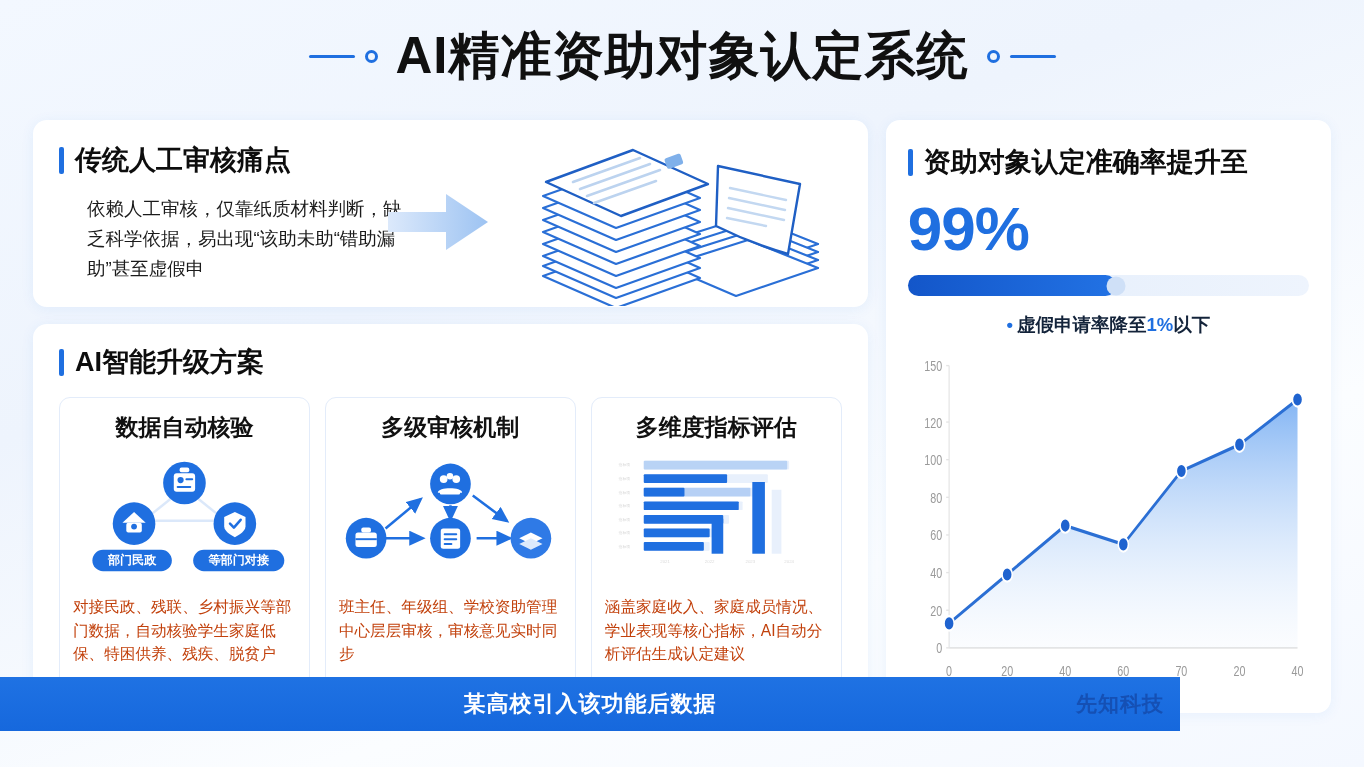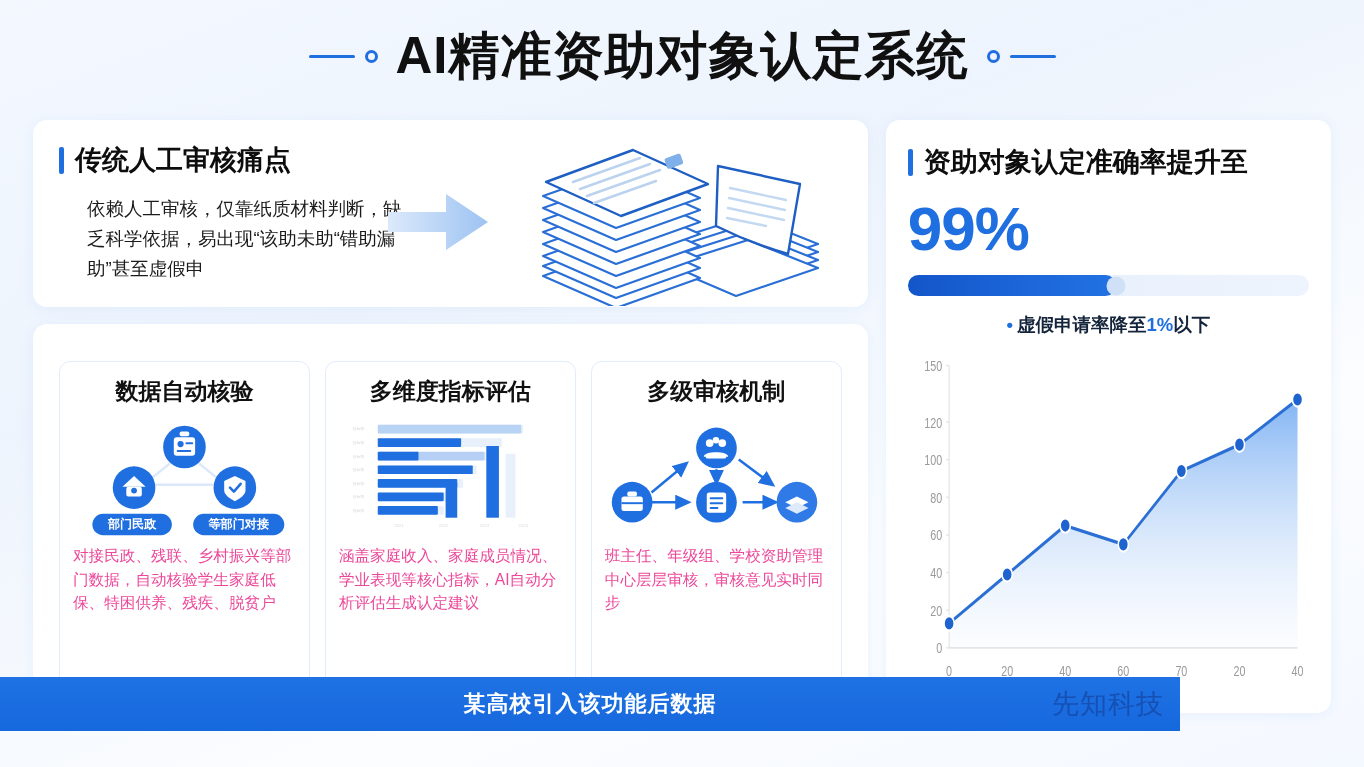--- a/index.html
+++ b/index.html
@@ -71,21 +71,21 @@
   .mini {
     flex: 1; border: 1px solid #e3ecfa; border-radius: 11px;
     background: #fff; padding: 14px 13px 12px 13px;
     display: flex; flex-direction: column;
   }
   .mini-title {
     font-size: 23px; font-weight: 700; color: #111; text-align: center;
   }
   .mini-art { height: 125px; margin-top: 8px; position: relative; }
   .mini-text {
-    margin-top: 4px; font-size: 15.6px; line-height: 1.52; color: #ec4899;
+    margin-top: 19px; font-size: 15.6px; line-height: 1.52; color: #c2410c;
   }
 
   
   .right { height: 100%; padding: 24px 22px 18px 22px; display: flex; flex-direction: column; }
   .stat-num {
     text-align: left; font-size: 62px; font-weight: 700;
     color: #1f6fe0; line-height: 1.05; margin-top: 16px; letter-spacing: -1px;
   }
   .bar-track {
     margin-top: 14px; height: 21px; border-radius: 11px;
@@ -115,21 +115,21 @@
     position: absolute; left: 0; top: 677px;
     width: 1180px; height: 54px;
     background: linear-gradient(180deg, #1f72e3 0%, #1668dd 100%);
     display: flex; align-items: center; justify-content: center;
   }
   .footer-text {
     font-size: 22px; font-weight: 700; color: #ffffff; letter-spacing: 1px;
   }
   .brand {
     position: absolute; right: 16px; top: 50%; transform: translateY(-50%);
-    font-size: 27px; font-weight: 400; color: #1550b4; letter-spacing: 1px;
+    font-size: 21px; font-weight: 700; color: #1550b4; letter-spacing: 1px;
   }
 
   .svg-full { width: 100%; height: 100%; display: block; }
 </style>
 </head>
 <body>
 
 <div class="header">
   <div class="deco-line">
     <span class="deco-dash"></span>
@@ -196,20 +196,24 @@
             <line x1="342" y1="62" x2="398" y2="74"></line>
             <line x1="341" y1="72" x2="397" y2="84"></line>
             <line x1="340" y1="82" x2="396" y2="94"></line>
             <line x1="339" y1="92" x2="378" y2="100"></line>
           </g>
         </svg>
       </div>
     </div>
 
     <div class="card ai">
+      <div class="sec-head">
+        <span class="accent-bar"></span>
+        <span class="sec-title">AI智能升级方案</span>
+      </div>
 
       <div class="ai-grid">
 
         <div class="mini">
           <div class="mini-title">数据自动核验</div>
           <div class="mini-art">
             <svg class="svg-full" viewBox="0 0 230 125">
               <line x1="75" y1="68" x2="115" y2="36" stroke="#dbe8fa" stroke-width="2.5"></line>
               <line x1="155" y1="68" x2="115" y2="36" stroke="#dbe8fa" stroke-width="2.5"></line>
               <line x1="75" y1="70" x2="155" y2="70" stroke="#dbe8fa" stroke-width="2.5"></line>
@@ -230,20 +234,64 @@
               <path d="M167 61 L178 66 L178 76 C178 82 167 87 167 87 C167 87 156 82 156 76 L156 66 Z" fill="#ffffff"></path>
               <path d="M162 73 L166 77 L173 69" stroke="#1f6fe0" stroke-width="2.6" fill="none" stroke-linecap="round" stroke-linejoin="round"></path>
 
               <rect x="20" y="100" width="82" height="22" rx="11" fill="#1f6fe0"></rect>
               <text x="61" y="115" text-anchor="middle" font-size="12.5" font-weight="bold" fill="#ffffff" font-family="Liberation Sans, sans-serif">部门民政</text>
               <rect x="124" y="100" width="94" height="22" rx="11" fill="#1f6fe0"></rect>
               <text x="171" y="115" text-anchor="middle" font-size="12.5" font-weight="bold" fill="#ffffff" font-family="Liberation Sans, sans-serif">等部门对接</text>
             </svg>
           </div>
           <div class="mini-text">对接民政、残联、乡村振兴等部门数据，自动核验学生家庭低保、特困供养、残疾、脱贫户</div>
+        </div>
+
+        <div class="mini">
+          <div class="mini-title">多级审核机制</div>
+          <div class="mini-art">
+            <svg class="svg-full" viewBox="0 0 230 125">
+              <defs>
+                <marker id="ah" markerWidth="7" markerHeight="7" refX="5.2" refY="3" orient="auto">
+                  <path d="M0 0 L6.5 3 L0 6 Z" fill="#1f6fe0"></path>
+                </marker>
+              </defs>
+
+              <line x1="48" y1="78" x2="84" y2="48" stroke="#1f6fe0" stroke-width="2.6" marker-end="url(#ah)"></line>
+              <line x1="115" y1="54" x2="115" y2="68" stroke="#1f6fe0" stroke-width="2.6" marker-end="url(#ah)"></line>
+              <line x1="138" y1="44" x2="173" y2="70" stroke="#1f6fe0" stroke-width="2.6" marker-end="url(#ah)"></line>
+              <line x1="48" y1="88" x2="86" y2="88" stroke="#1f6fe0" stroke-width="2.6" marker-end="url(#ah)"></line>
+              <line x1="142" y1="88" x2="176" y2="88" stroke="#1f6fe0" stroke-width="2.6" marker-end="url(#ah)"></line>
+
+              <circle cx="115" cy="32" r="21" fill="#1f6fe0"></circle>
+              <circle cx="108" cy="27" r="4" fill="#ffffff"></circle>
+              <circle cx="121" cy="27" r="4" fill="#ffffff"></circle>
+              <circle cx="114.5" cy="24" r="3.4" fill="#ffffff"></circle>
+              <path d="M102 41 C102 35 127 35 127 41 Z" fill="#ffffff"></path>
+              <rect x="104" y="39" width="21" height="4" rx="1.6" fill="#ffffff"></rect>
+
+              <circle cx="28" cy="88" r="21" fill="#1f6fe0"></circle>
+              <rect x="17" y="82" width="22" height="15" rx="2.6" fill="#ffffff"></rect>
+              <rect x="23" y="77" width="10" height="5" rx="2" fill="#ffffff"></rect>
+              <rect x="17" y="88" width="22" height="2" fill="#1f6fe0"></rect>
+
+              <circle cx="115" cy="88" r="21" fill="#1f6fe0"></circle>
+              <rect x="105" y="78" width="20" height="21" rx="2.6" fill="#ffffff"></rect>
+              <g fill="#1f6fe0">
+                <rect x="108" y="83" width="14" height="2" rx="1"></rect>
+                <rect x="108" y="88" width="14" height="2" rx="1"></rect>
+                <rect x="108" y="93" width="9" height="2" rx="1"></rect>
+              </g>
+
+              <circle cx="198" cy="88" r="21" fill="#2f7ae6"></circle>
+              <path d="M186 88 L198 82 L210 88 L198 94 Z" fill="#ffffff"></path>
+              <path d="M186 94 L198 88 L210 94 L198 100 Z" fill="#dceafc"></path>
+            </svg>
+          </div>
+          <div class="mini-text">班主任、年级组、学校资助管理中心层层审核，审核意见实时同步</div>
         </div>
 
         <div class="mini">
           <div class="mini-title">多维度指标评估</div>
           <div class="mini-art">
             <svg class="svg-full" viewBox="0 0 230 125">
               <g fill="#d9d9d9" font-size="4" font-family="Liberation Sans, sans-serif">
                 <text x="14" y="14">指标项</text>
                   <text x="14" y="28">指标项</text>
                 <text x="14" y="42">指标项</text>
@@ -277,64 +325,20 @@
               <rect x="172" y="38" width="10" height="66" fill="#e8f0fc"></rect>
               <g fill="#dcdcdc" font-size="4.5" font-family="Liberation Sans, sans-serif" text-anchor="middle">
                 <text x="62" y="114">2021</text>
                   <text x="108" y="114">2022</text>
                 <text x="150" y="114">2023</text>
                   <text x="190" y="114">2024</text>
               </g>
             </svg>
           </div>
           <div class="mini-text">涵盖家庭收入、家庭成员情况、学业表现等核心指标，AI自动分析评估生成认定建议</div>
-        </div>
-
-        <div class="mini">
-          <div class="mini-title">多级审核机制</div>
-          <div class="mini-art">
-            <svg class="svg-full" viewBox="0 0 230 125">
-              <defs>
-                <marker id="ah" markerWidth="7" markerHeight="7" refX="5.2" refY="3" orient="auto">
-                  <path d="M0 0 L6.5 3 L0 6 Z" fill="#1f6fe0"></path>
-                </marker>
-              </defs>
-
-              <line x1="48" y1="78" x2="84" y2="48" stroke="#1f6fe0" stroke-width="2.6" marker-end="url(#ah)"></line>
-              <line x1="115" y1="54" x2="115" y2="68" stroke="#1f6fe0" stroke-width="2.6" marker-end="url(#ah)"></line>
-              <line x1="138" y1="44" x2="173" y2="70" stroke="#1f6fe0" stroke-width="2.6" marker-end="url(#ah)"></line>
-              <line x1="48" y1="88" x2="86" y2="88" stroke="#1f6fe0" stroke-width="2.6" marker-end="url(#ah)"></line>
-              <line x1="142" y1="88" x2="176" y2="88" stroke="#1f6fe0" stroke-width="2.6" marker-end="url(#ah)"></line>
-
-              <circle cx="115" cy="32" r="21" fill="#1f6fe0"></circle>
-              <circle cx="108" cy="27" r="4" fill="#ffffff"></circle>
-              <circle cx="121" cy="27" r="4" fill="#ffffff"></circle>
-              <circle cx="114.5" cy="24" r="3.4" fill="#ffffff"></circle>
-              <path d="M102 41 C102 35 127 35 127 41 Z" fill="#ffffff"></path>
-              <rect x="104" y="39" width="21" height="4" rx="1.6" fill="#ffffff"></rect>
-
-              <circle cx="28" cy="88" r="21" fill="#1f6fe0"></circle>
-              <rect x="17" y="82" width="22" height="15" rx="2.6" fill="#ffffff"></rect>
-              <rect x="23" y="77" width="10" height="5" rx="2" fill="#ffffff"></rect>
-              <rect x="17" y="88" width="22" height="2" fill="#1f6fe0"></rect>
-
-              <circle cx="115" cy="88" r="21" fill="#1f6fe0"></circle>
-              <rect x="105" y="78" width="20" height="21" rx="2.6" fill="#ffffff"></rect>
-              <g fill="#1f6fe0">
-                <rect x="108" y="83" width="14" height="2" rx="1"></rect>
-                <rect x="108" y="88" width="14" height="2" rx="1"></rect>
-                <rect x="108" y="93" width="9" height="2" rx="1"></rect>
-              </g>
-
-              <circle cx="198" cy="88" r="21" fill="#2f7ae6"></circle>
-              <path d="M186 88 L198 82 L210 88 L198 94 Z" fill="#ffffff"></path>
-              <path d="M186 94 L198 88 L210 94 L198 100 Z" fill="#dceafc"></path>
-            </svg>
-          </div>
-          <div class="mini-text">班主任、年级组、学校资助管理中心层层审核，审核意见实时同步</div>
         </div>
 
       </div>
     </div>
   </div>
 
   <div class="col-right">
     <div class="card right">
       <div class="sec-head">
         <span class="accent-bar"></span>

